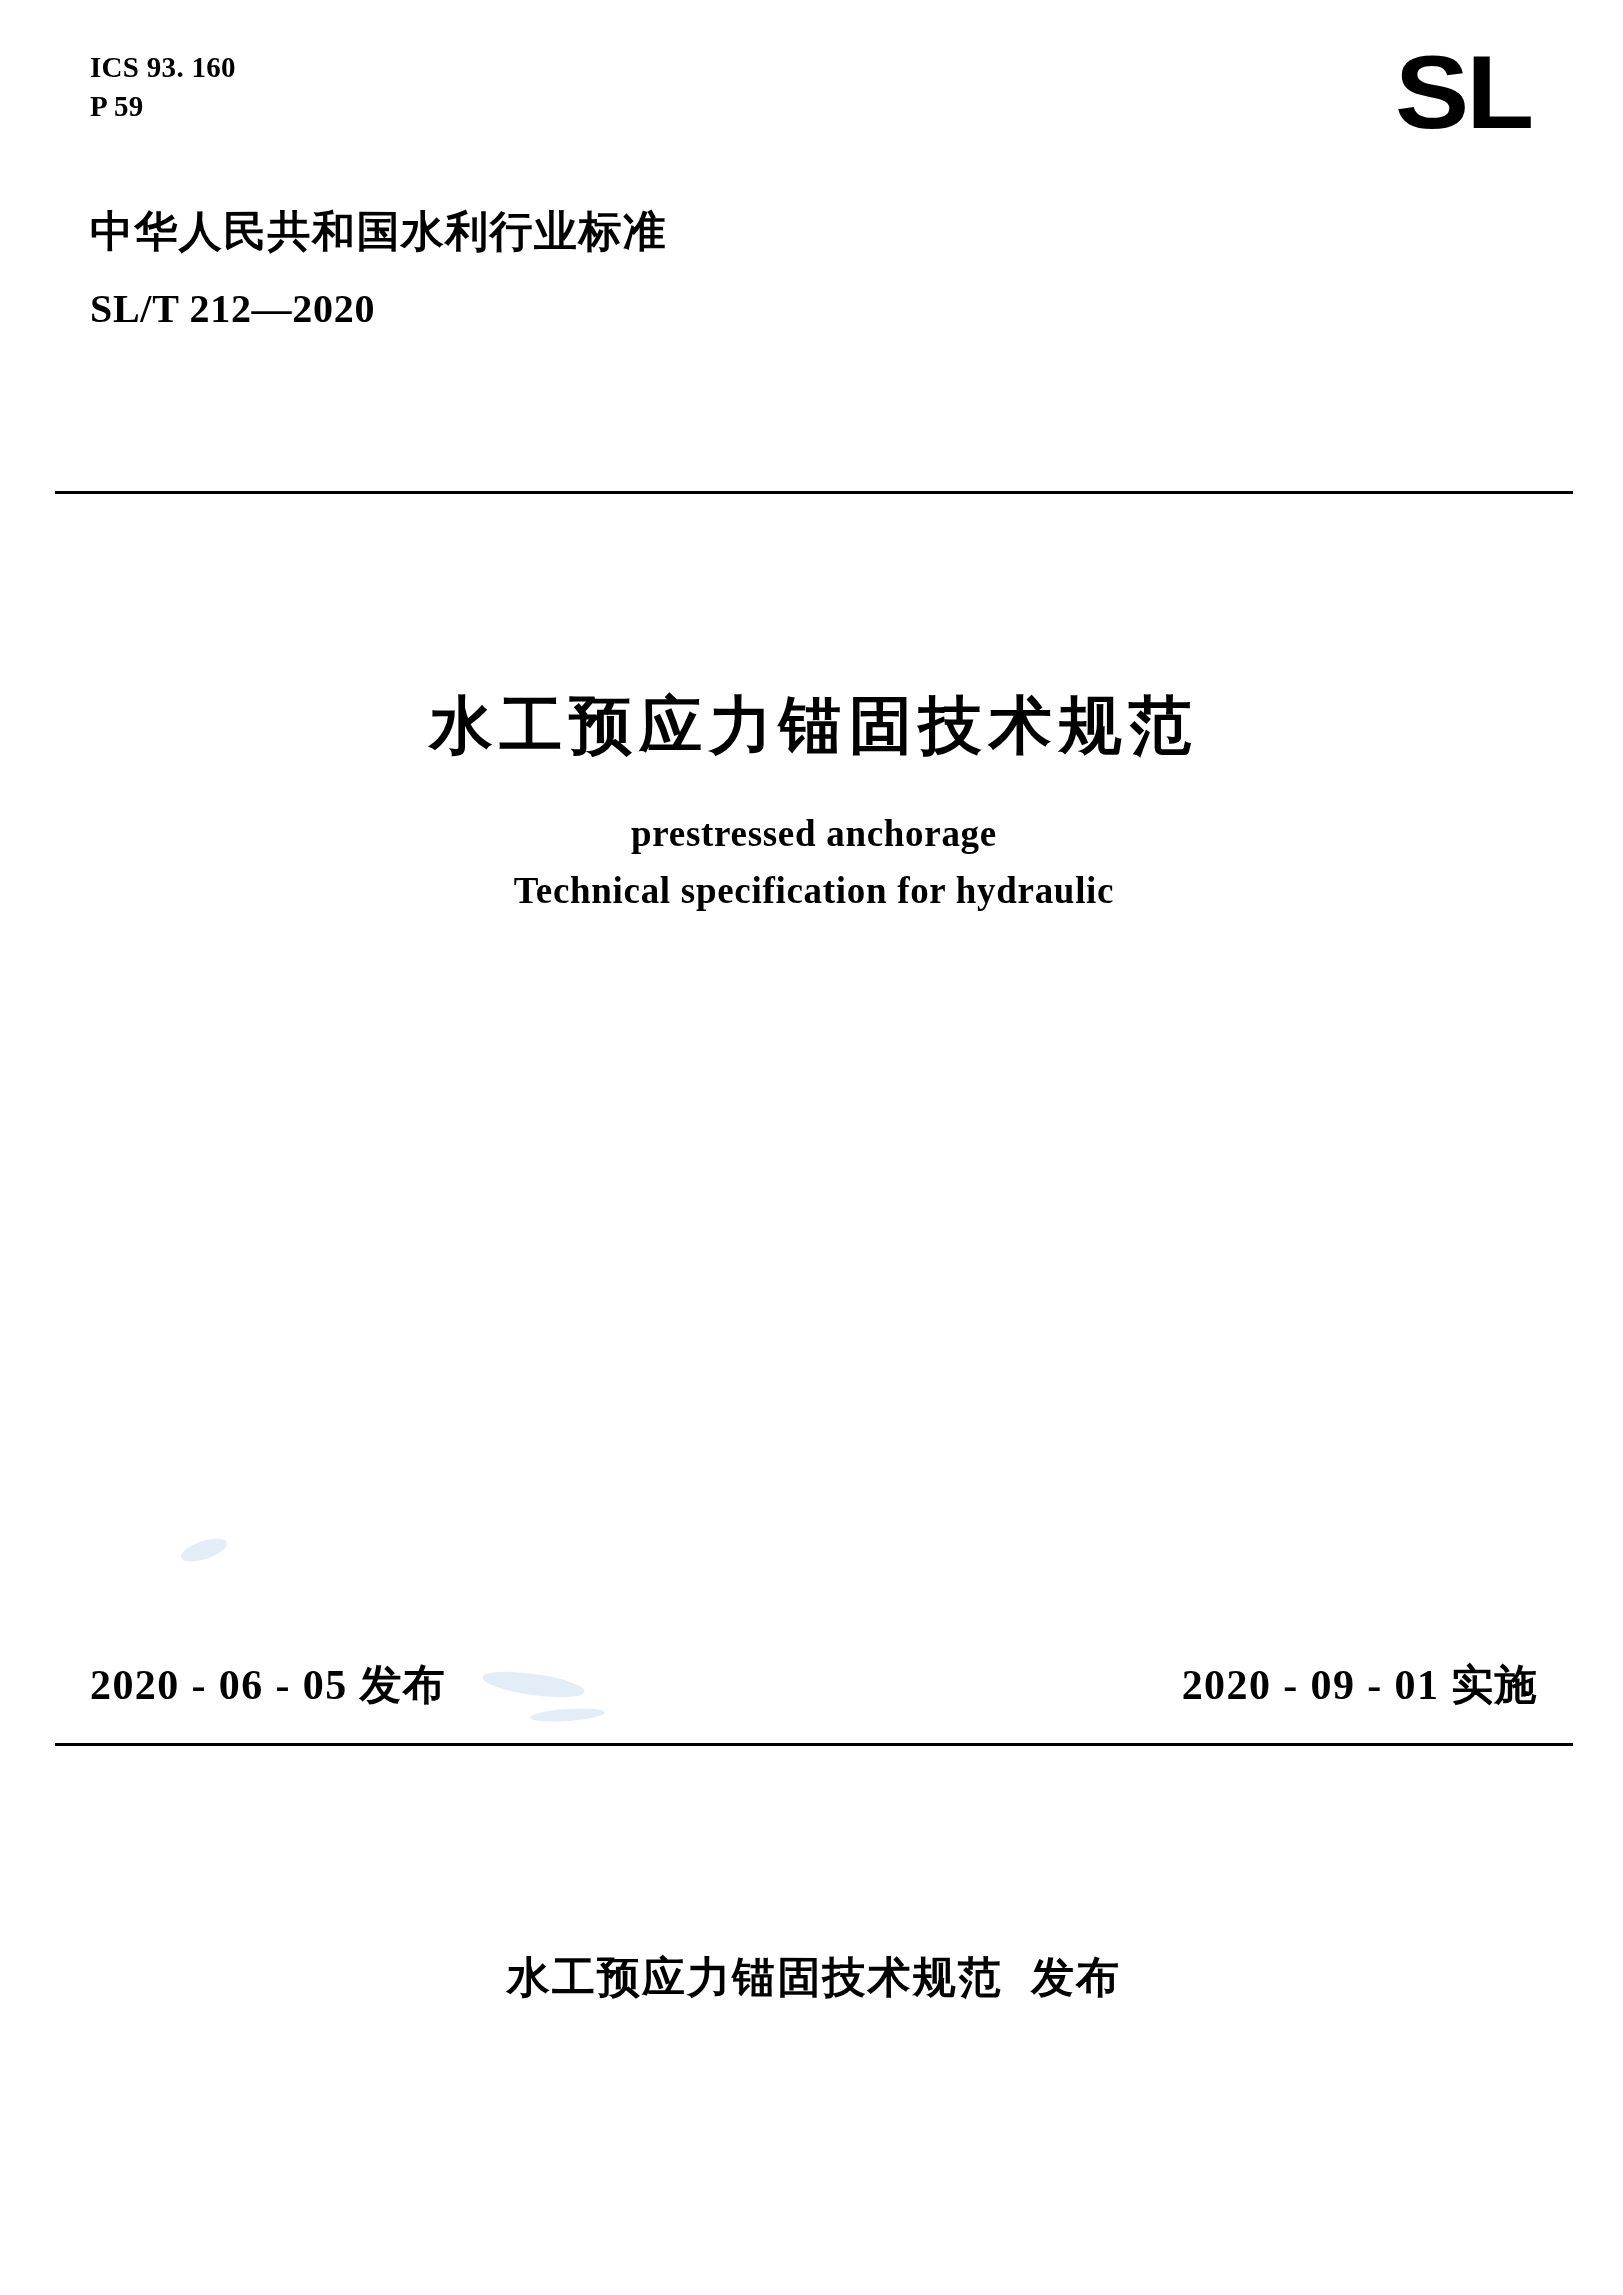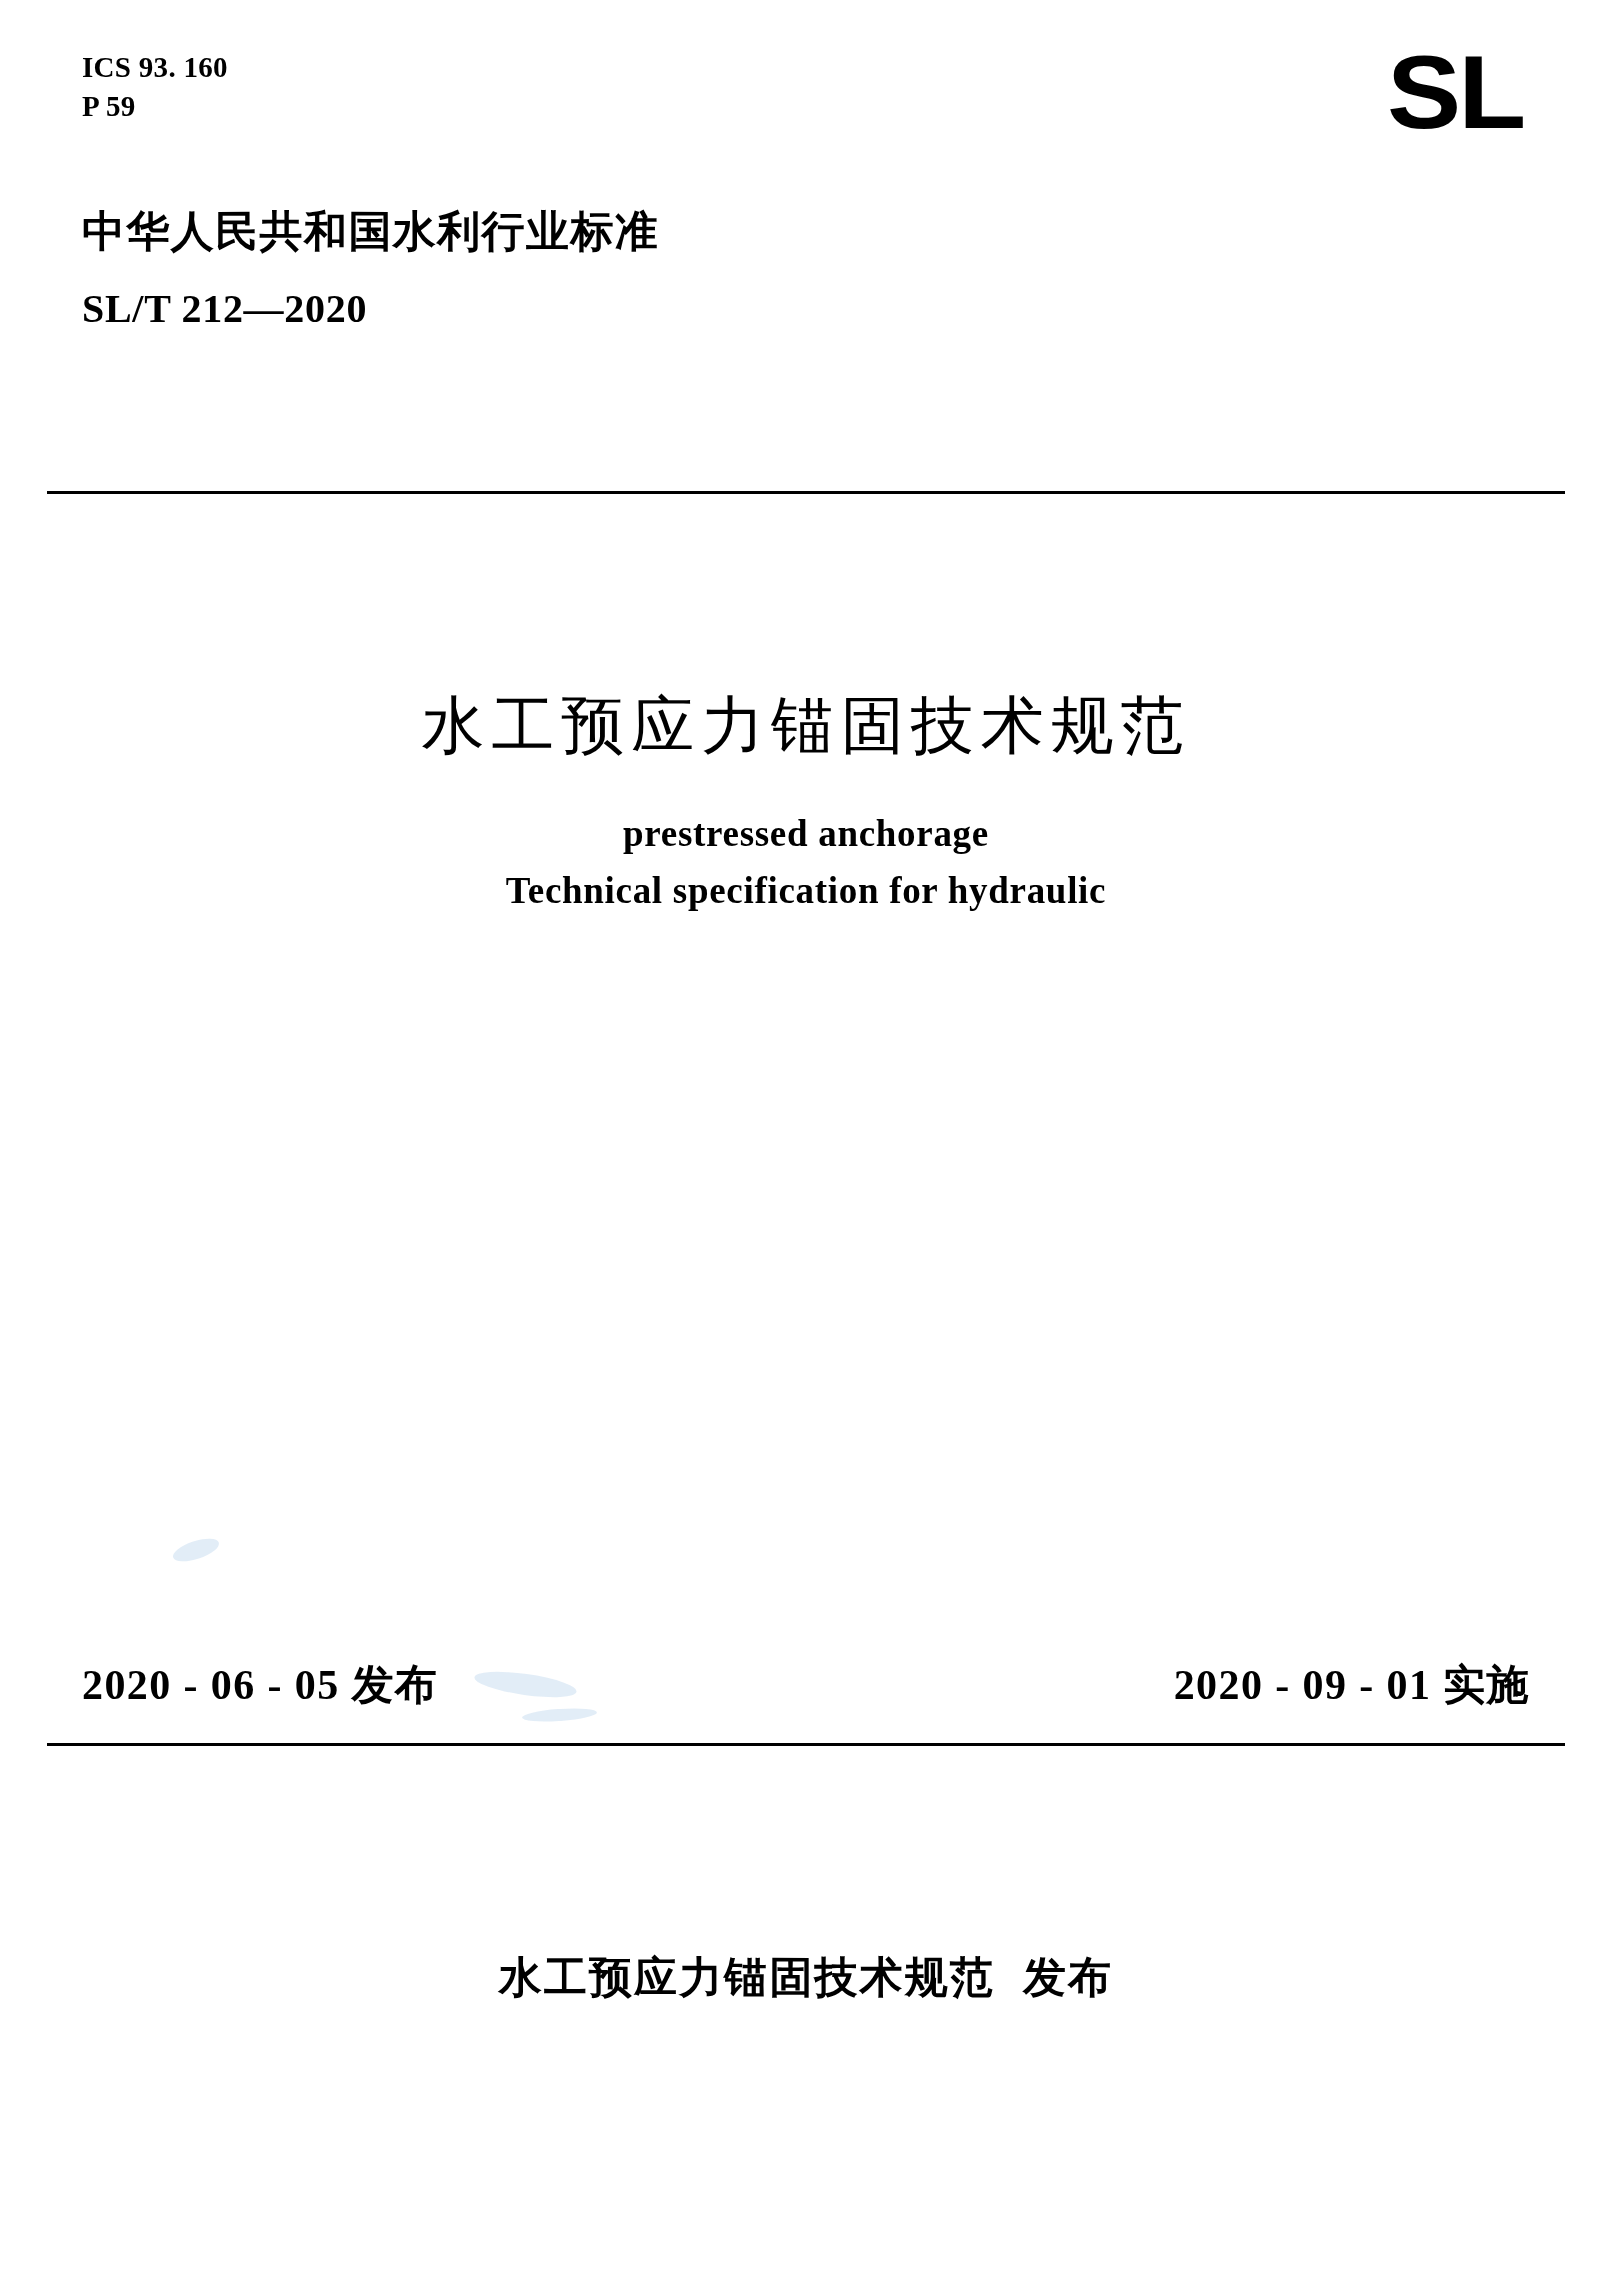--- a/index.html
+++ b/index.html
@@ -11,20 +11,21 @@
     font-family: "Liberation Serif", serif;
     color: #000000;
   }
   .page {
     position: relative;
     width: 1612px;
     height: 2295px;
     background: #ffffff;
     overflow: hidden;
     box-sizing: border-box;
+    margin-left: 8px;
   }
 
   
   .header {
     position: absolute;
     top: 41px;
     left: 82px;
     right: 82px;
     height: 158px;
   }
@@ -97,21 +98,21 @@
   
   .main-title-block {
     position: absolute;
     top: 686px;
     left: 110px;
     right: 110px;
     text-align: center;
   }
   .title-cn {
     font-family: "Liberation Sans", sans-serif;
-    font-weight: normal;
+    font-weight: bold;
     font-size: 63px;
     letter-spacing: 6.9px;
     line-height: 1.25;
   }
   .title-en {
     margin-top: 40px;
     font-family: "Liberation Serif", serif;
     font-weight: bold;
     font-size: 37px;
     line-height: 1.55;

